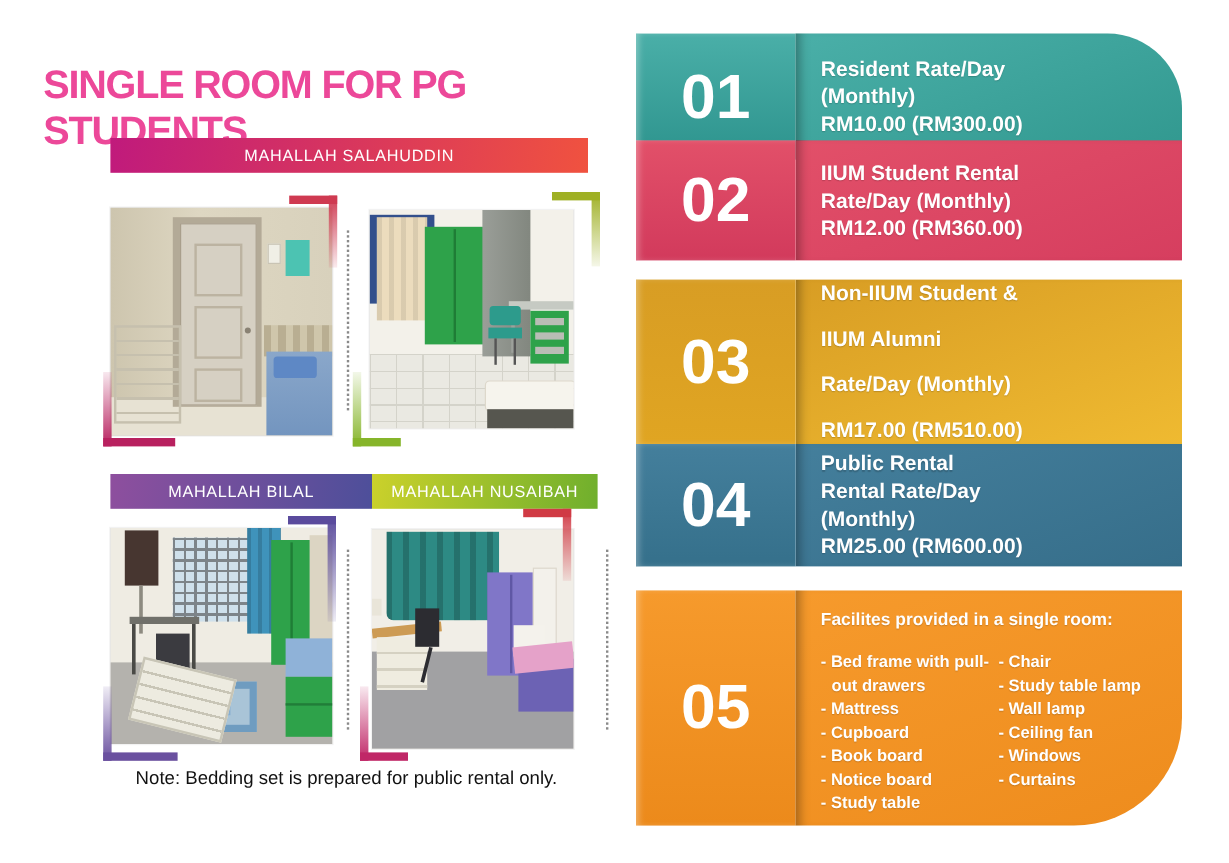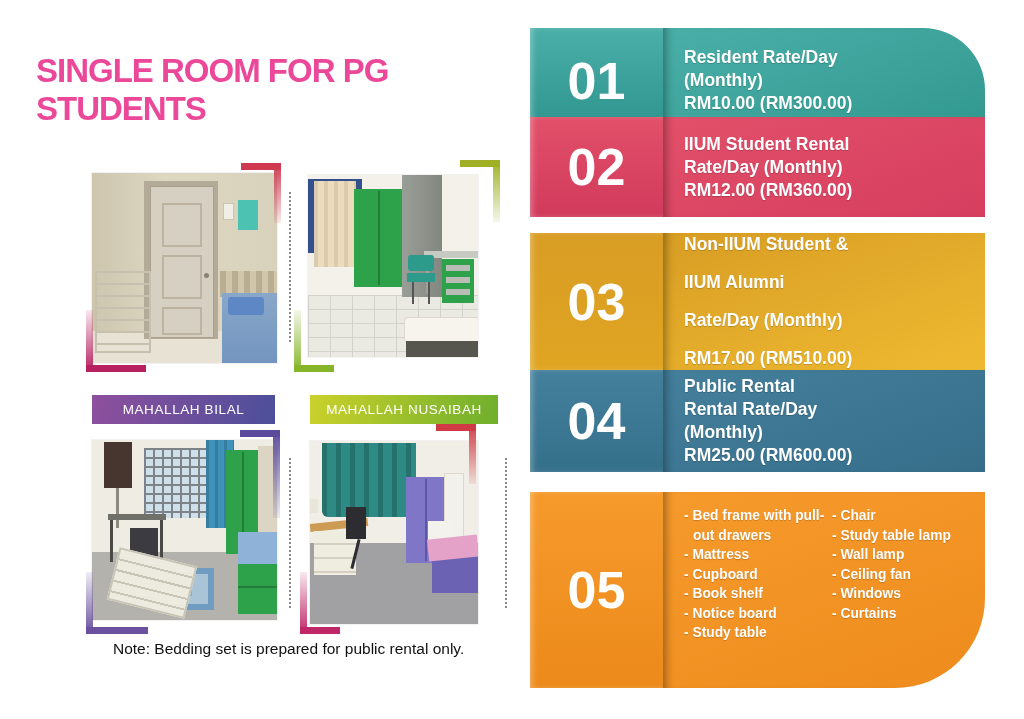--- a/index.html
+++ b/index.html
@@ -37,21 +37,24 @@
   .fac-col.c1{width:148px;}
   .fac-col li{padding-left:9px;text-indent:-9px;}
 </style>
 </head>
 <body>
 
 <div id="poster">
 
   <div id="title">SINGLE ROOM FOR PG STUDENTS</div>
 
-  <div class="banner" style="left: 92px; top: 395px; width: 183px; background: linear-gradient(100deg, rgb(142, 79, 158), rgb(77, 79, 154));">
+  <div class="banner" style="left: 92px; top: 115px; width: 398px; background: linear-gradient(100deg, rgb(192, 26, 124), rgb(240, 82, 63));">
+    <span>MAHALLAH SALAHUDDIN</span>
+  </div>
+  <div class="banner" style="left: 92px; top: 395px; width: 218px; background: linear-gradient(100deg, rgb(142, 79, 158), rgb(77, 79, 154));">
     <span>MAHALLAH BILAL</span>
   </div>
   <div class="banner" style="left: 310px; top: 395px; width: 188px; background: linear-gradient(100deg, rgb(203, 209, 43), rgb(111, 175, 45));">
     <span>MAHALLAH NUSAIBAH</span>
   </div>
 
   <div class="photo" style="left:92px;top:173px;width:185px;height:190px;">
     <div style="inset:0;background:linear-gradient(90deg,#cdc5ae,#ded7c2 40%,#d8d1bc);"></div>
     <div style="left:0;top:158px;width:185px;height:32px;background:#e7e2d3;"></div>
     <div style="left:52px;top:8px;width:74px;height:158px;background:#b3aa97;"></div>
@@ -202,26 +205,27 @@
       <div>Public Rental</div>
       <div>Rental Rate/Day</div>
       <div>(Monthly)</div>
       <div>RM25.00 (RM600.00)</div>
     </div>
   </div>
 
   <div class="rate-row" style="top:492px;height:196px;">
     <div class="num" style="background: linear-gradient(rgb(246, 154, 44), rgb(236, 138, 27));">05</div>
     <div class="panel r5" style="background: linear-gradient(160deg, rgb(246, 154, 44), rgb(238, 140, 29));">
+      <div class="fac-head">Facilites provided in a single room:</div>
       <div class="fac-cols">
         <ul class="fac-col c1">
           <li>- Bed frame with pull-out drawers</li>
           <li>- Mattress</li>
           <li>- Cupboard</li>
-          <li>- Book shelf</li>
+          <li>- Book board</li>
           <li>- Notice board</li>
           <li>- Study table</li>
         </ul>
         <ul class="fac-col">
           <li>- Chair</li>
           <li>- Study table lamp</li>
           <li>- Wall lamp</li>
           <li>- Ceiling fan</li>
           <li>- Windows</li>
           <li>- Curtains</li>

